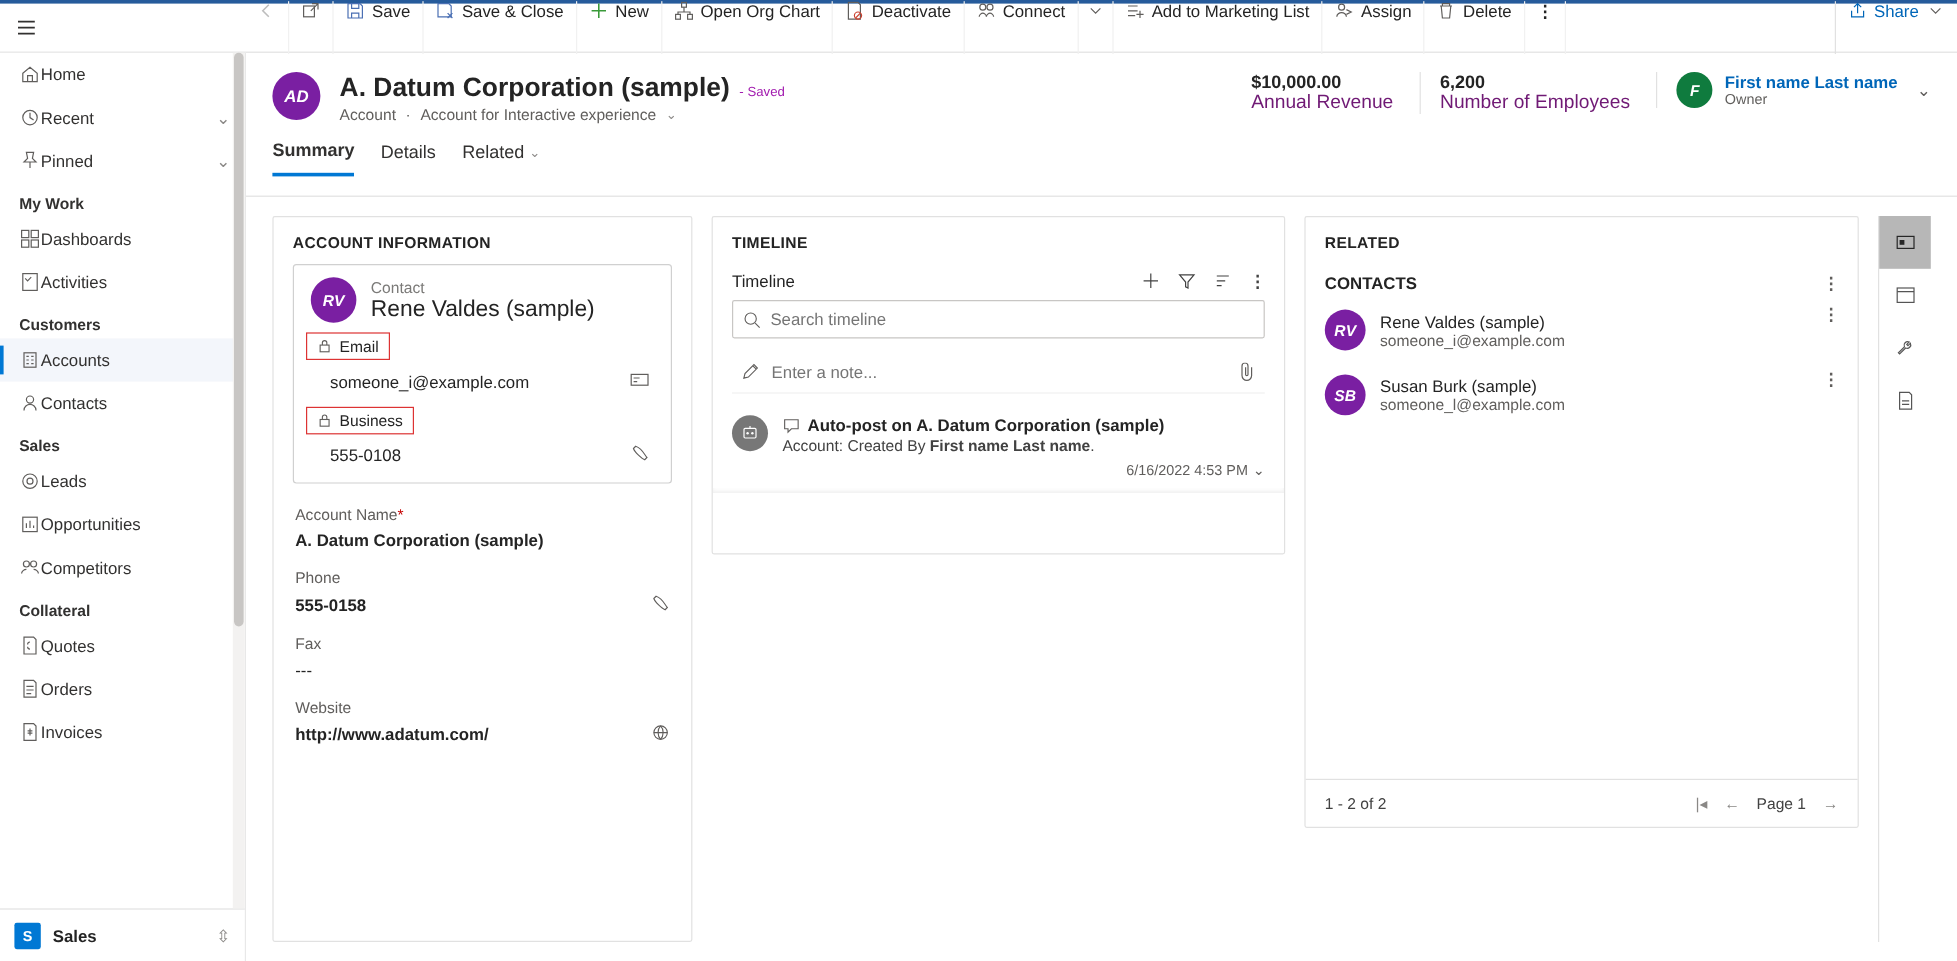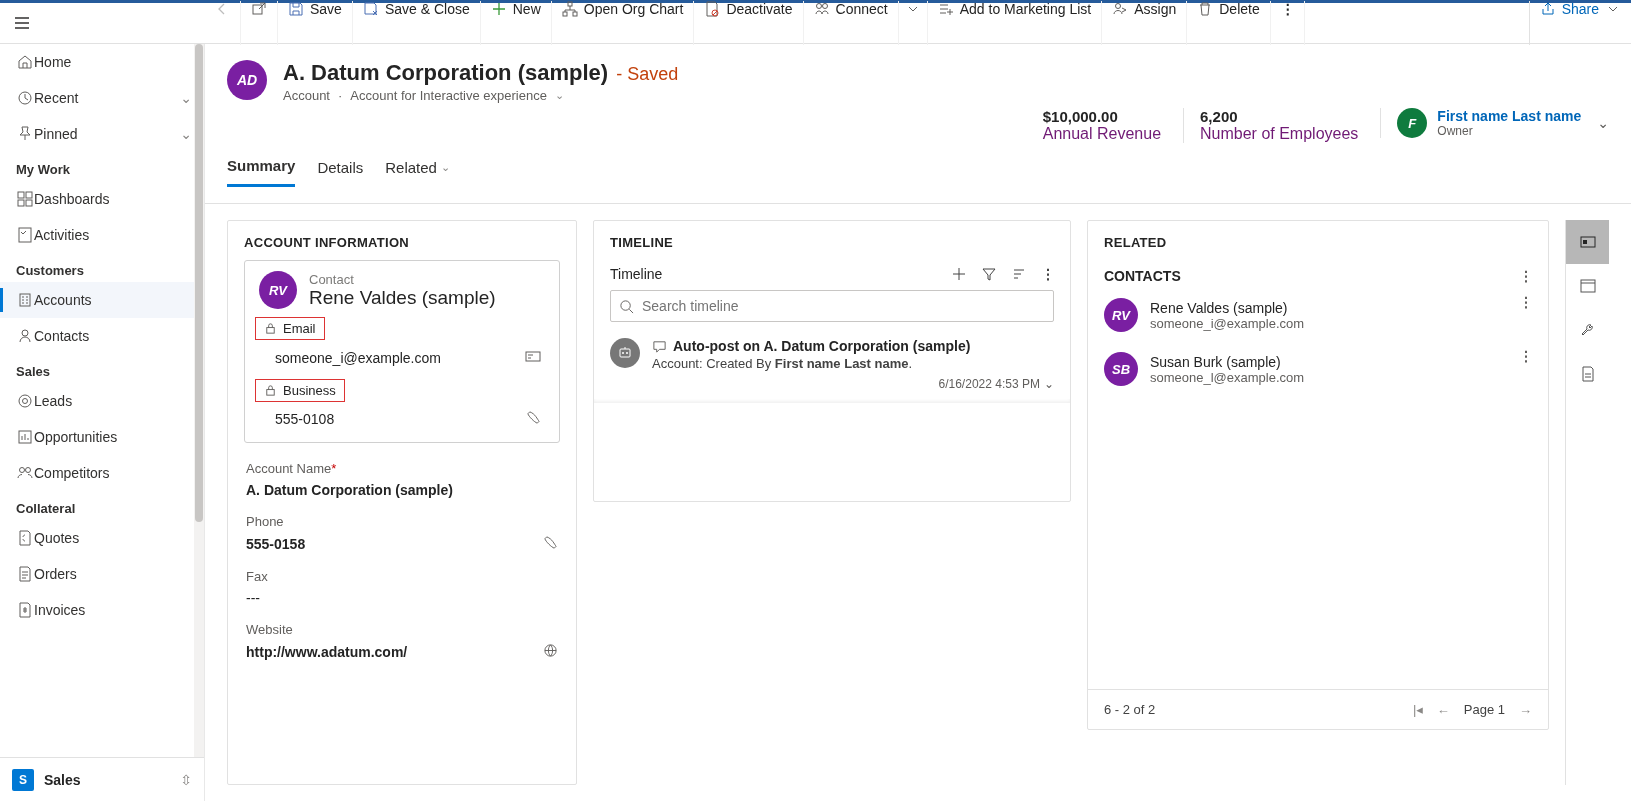--- a/index.html
+++ b/index.html
@@ -34,26 +34,26 @@
 
   
   .main { flex: 1; display: flex; flex-direction: column; min-width: 0; }
 
   .header { display: flex; align-items: flex-start; padding: 16px 22px 0 22px; gap: 16px; }
   .avatar { width: 40px; height: 40px; border-radius: 50%; display: flex; align-items: center; justify-content: center; color: #fff; font-weight: 600; font-size: 14px; flex: none; font-style: italic; }
   .avatar.purple { background: #7a1fa2; }
   .avatar.green { background: #0f7b3e; }
   .header-title-row { display: flex; align-items: baseline; gap: 8px; }
   .header-title { font-size: 22px; font-weight: 600; }
-  .header-saved { color: #c2410c; font-size: 18px; }
+  .header-saved { color: #a21caf; font-size: 11px; }
   .header-sub { color: #605e5c; font-size: 13px; display: flex; align-items: center; gap: 8px; margin-top: 2px; }
   .header-sub .chev { font-size: 11px; color: #8a8886; }
 
   .header-stats { margin-left: auto; display: flex; align-items: flex-start; gap: 22px; }
-  .stat { border-left: 1px solid #e1e1e1; padding-left: 16px; margin-top: 48px; }
+  .stat { border-left: 1px solid #e1e1e1; padding-left: 16px; }
   .stat:first-child { border-left: none; padding-left: 0; }
   .stat .v { font-weight: 600; font-size: 15px; }
   .stat .l { color: #701a75; font-size: 16px; }
   .owner { display: flex; align-items: center; gap: 10px; }
   .owner .name { color: #0066b8; font-weight: 600; font-size: 14px; }
   .owner .sub { color: #605e5c; font-size: 12px; }
   .owner .chev { color: #605e5c; margin-left: 6px; }
 
   .tabs { display: flex; gap: 22px; padding: 14px 22px 16px; border-bottom: 1px solid #e1e1e1; }
   .tab { padding-bottom: 10px; font-size: 15px; color: #323130; cursor: pointer; display: flex; align-items: center; gap: 4px; }
@@ -486,20 +486,29 @@
                 </svg>
               <span class="vdots" style="cursor:pointer;">⋮</span>
             </div>
           </div>
           <div class="tl-search">
             <svg width="15" height="15" viewBox="0 0 16 16">
                 <circle cx="7" cy="7" r="5" stroke="#605e5c" fill="none"></circle>
                 <path d="M11 11l4 4" stroke="#605e5c"></path>
               </svg>
             <input placeholder="Search timeline" style="">
+          </div>
+          <div class="tl-note">
+            <svg width="15" height="15" viewBox="0 0 16 16">
+                <path d="M2 14l1-4 8-8 3 3-8 8zM10 3l3 3" stroke="#605e5c" fill="none"></path>
+              </svg>
+            <input placeholder="Enter a note..." style="">
+            <svg width="14" height="16" viewBox="0 0 14 16">
+                <path d="M11 4v7a4 4 0 1 1-8 0V3a2.5 2.5 0 0 1 5 0v7a1 1 0 1 1-2 0V4" stroke="#605e5c" fill="none"></path>
+              </svg>
           </div>
           <div class="tl-item">
             <div class="bullet">
                 <svg viewBox="0 0 16 16">
                   <rect x="3" y="4" width="10" height="8" rx="1" stroke="#fff" fill="none"></rect>
                   <circle cx="6" cy="8" r="1" fill="#fff"></circle>
                   <circle cx="10" cy="8" r="1" fill="#fff"></circle>
                   <path d="M8 2v2" stroke="#fff"></path>
                 </svg>
               </div>
@@ -538,21 +547,21 @@
               <div class="rel-item">
                 <div class="avatar purple">SB</div>
                 <div>
                   <div class="name">Susan Burk (sample)</div>
                   <div class="email">someone_l@example.com</div>
                 </div>
                 <span class="more vdots">⋮</span>
               </div>
             </div>
           <div class="rel-pager">
-            <span>6 - 2 of 2</span>
+            <span>1 - 2 of 2</span>
             <div class="controls">
               <span>|◂</span>
               <span>←</span>
               <span class="pg">Page 1</span>
               <span>→</span>
             </div>
           </div>
         </div>
 
         <div class="rail">

